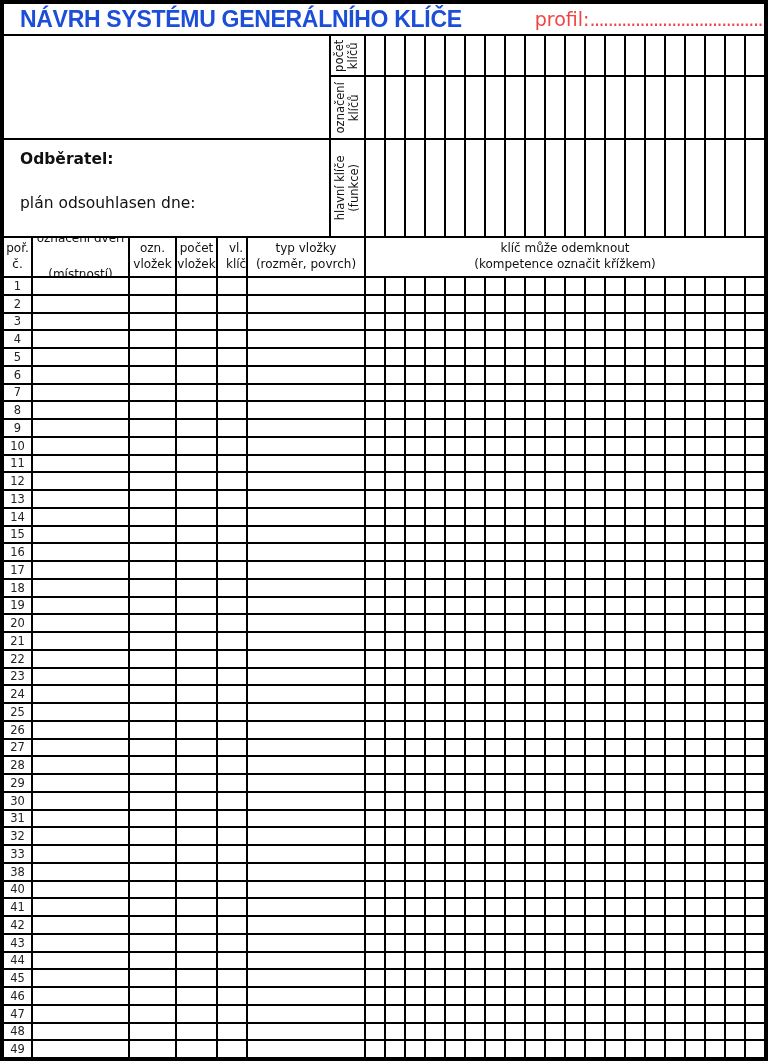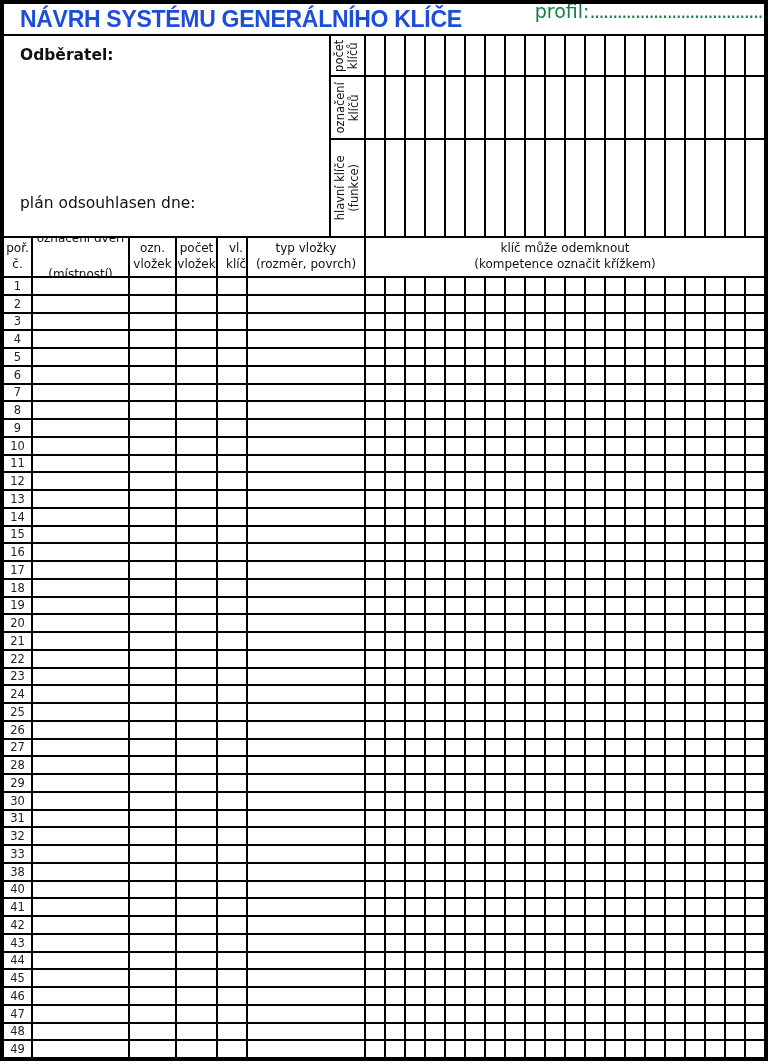--- a/index.html
+++ b/index.html
@@ -8,25 +8,25 @@
     position:relative; width:768px; height:1061px; background:#fff;
     border:4px solid #000; display:flex; flex-direction:column;
     font-family:"DejaVu Sans", sans-serif; color:#111; overflow:hidden;
   }
   
   .title-row { flex:none; height:32px; border-bottom:2px solid #000;
     display:flex; align-items:center; padding:0 2px 0 16px; }
   .title { font-family:"Liberation Sans", sans-serif; font-weight:bold;
     font-size:23px; letter-spacing:-0.3px; white-space:nowrap; color:#1d4ed8;text-align:right; }
   .profil { margin-left:auto; align-self:flex-end; font-size:19px; line-height:1;
-    padding-bottom:13px; white-space:nowrap; color:#15803d; }
+    padding-bottom:5px; white-space:nowrap; color:#ef4444; }
   .profil .dots { letter-spacing:-1.5px; }
   
   .top-section { flex:none; height:202px; display:flex; border-bottom:2px solid #000; }
-  .ts-left { width:327px; flex:none; border-right:2px solid #000; display:flex; flex-direction:row; }
+  .ts-left { width:327px; flex:none; border-right:2px solid #000; display:flex; flex-direction:column; }
   .ts-blank { height:104px; border-bottom:2px solid #000; }
   .ts-customer { flex:1; position:relative; }
   .customer-label { position:absolute; top:10px; left:16px; font-weight:bold; font-size:15.5px; }
   .plan-label { position:absolute; bottom:24px; left:16px; font-size:15.5px; }
   .ts-labels { width:35px; flex:none; border-right:2px solid #000; display:flex; flex-direction:column; }
   .ts-label { display:flex; align-items:center; justify-content:center; overflow:visible; }
   .ts-label.h1 { height:41px; border-bottom:2px solid #000; }
   .ts-label.h2 { height:63px; border-bottom:2px solid #000; }
   .ts-label.h3 { flex:1; }
   .rot { transform:rotate(-90deg); text-align:center; font-size:11.5px; line-height:1.2; white-space:nowrap; }

